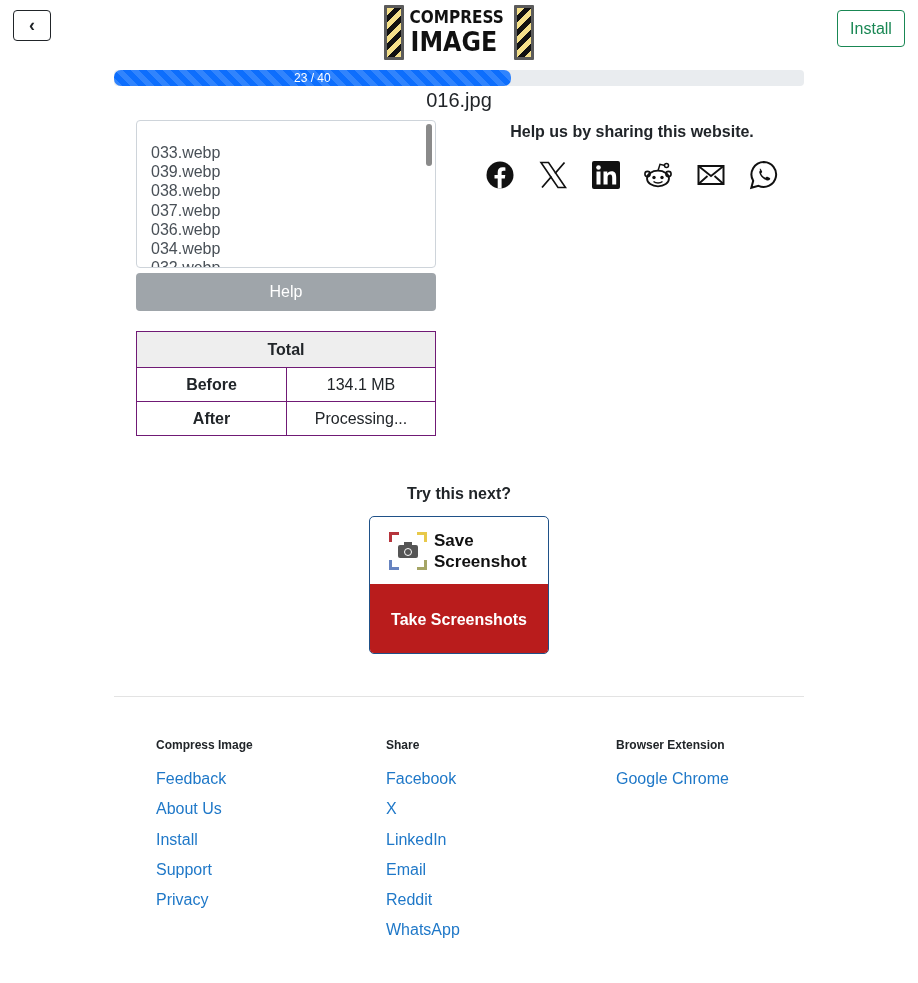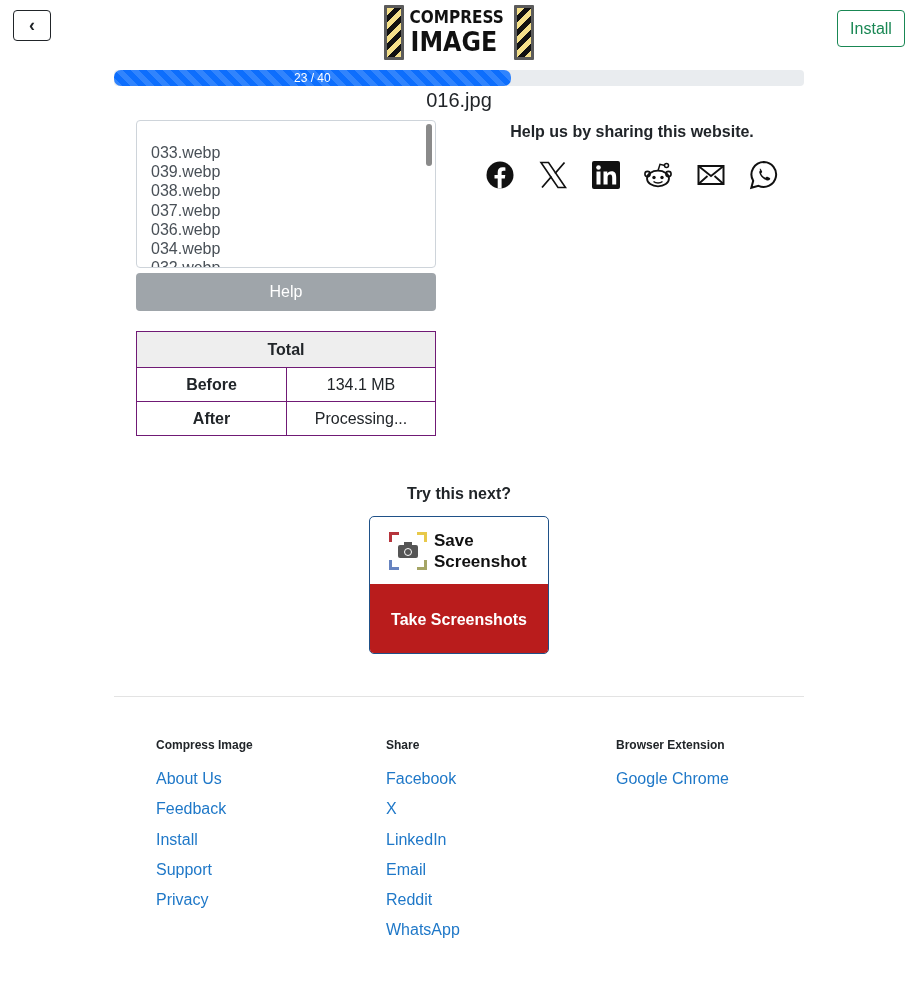--- a/index.html
+++ b/index.html
@@ -212,22 +212,22 @@
       <div class="brand">Screenshot</div>
     </div>
   </div>
   <div class="bottom">Take Screenshots</div>
 </div>
 
 <div class="divider"></div>
 
 <div class="footer-col" style="left:156px;">
   <h5>Compress Image</h5>
+  <a>Feedback</a>
   <a>About Us</a>
-  <a>Feedback</a>
   <a>Install</a>
   <a>Support</a>
   <a>Privacy</a>
 </div>
 
 <div class="footer-col" style="left:386px;">
   <h5>Share</h5>
   <a>Facebook</a>
   <a>X</a>
   <a>LinkedIn</a>

